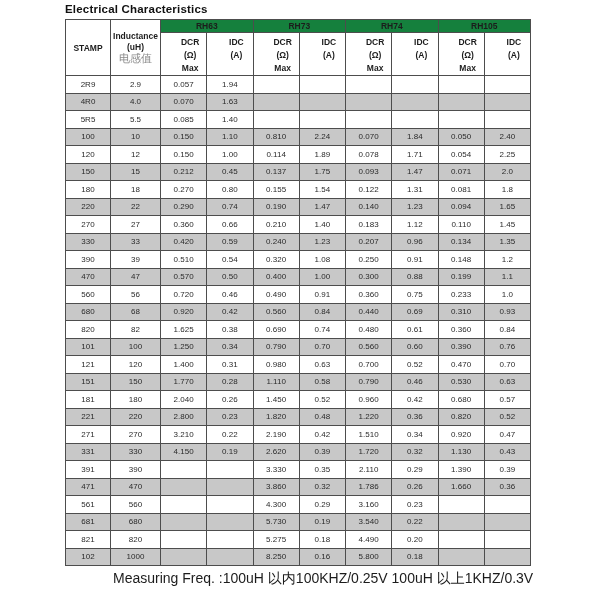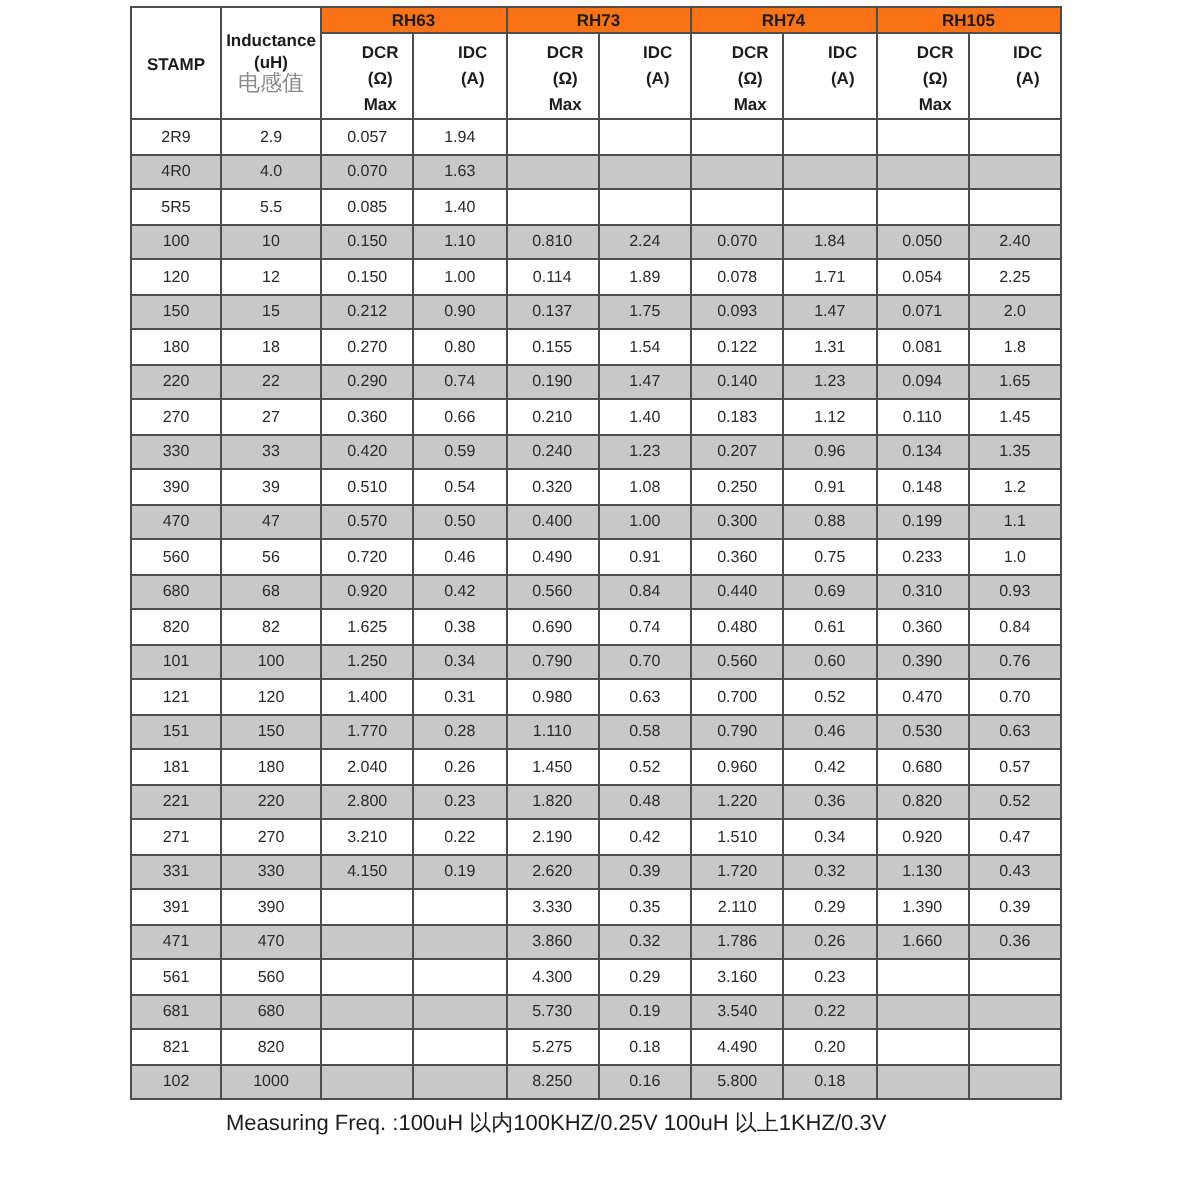--- a/index.html
+++ b/index.html
@@ -45,21 +45,21 @@
   table.ec col.c-uh    { width: 50px; }
   thead th {
     font-size: 8.5px;
     font-weight: bold;
     color: #1c1c1c;
     text-align: center;
     background: #ffffff;
   }
   thead tr.series-row { height: 13px; }
   thead tr.sub-row    { height: 43px; }
-  thead th.series { background: #f97316; }
+  thead th.series { background: #15803d; }
   thead th.sub {
     text-align: center;
     vertical-align: top;
     padding: 3px 0 0 13px;
     line-height: 13px;
     font-weight: bold;
   }
   th.stamp-h { vertical-align: middle; }
   th.ind-h { vertical-align: middle; line-height: 11px; }
   .cn {
@@ -69,34 +69,35 @@
   }
   tbody td {
     height: 16.5px;
     text-align: center;
     font-size: 8px;
     color: #2a2a2a;
     background: #ffffff;
   }
   tbody tr.alt td { background: #c8c8c8; }
   .footnote {
-    font-size: 11px;
+    font-size: 14px;
     color: #1c1c1c;
     margin-top: 4px;
     white-space: nowrap;
     padding-left: 48px;
   }
   .footnote.second { margin-top: 6px; }
 </style>
 </head>
 <body>
 
 <div class="page">
   <div class="content">
 
+    <div class="title">Electrical Characteristics</div>
 
     <table class="ec">
       <colgroup>
         <col class="c-stamp">
           <col class="c-uh">
         <col>
           <col>
           <col>
           <col>
           <col>
@@ -214,21 +215,21 @@
             <td>1.89</td>
             <td>0.078</td>
             <td>1.71</td>
             <td>0.054</td>
             <td>2.25</td>
           </tr>
           <tr class="alt">
             <td>150</td>
             <td>15</td>
             <td>0.212</td>
-            <td>0.90</td>
+            <td>0.45</td>
             <td>0.137</td>
             <td>1.75</td>
             <td>0.093</td>
             <td>1.47</td>
             <td>0.071</td>
             <td>2.0</td>
           </tr>
           <tr>
             <td>180</td>
             <td>18</td>

